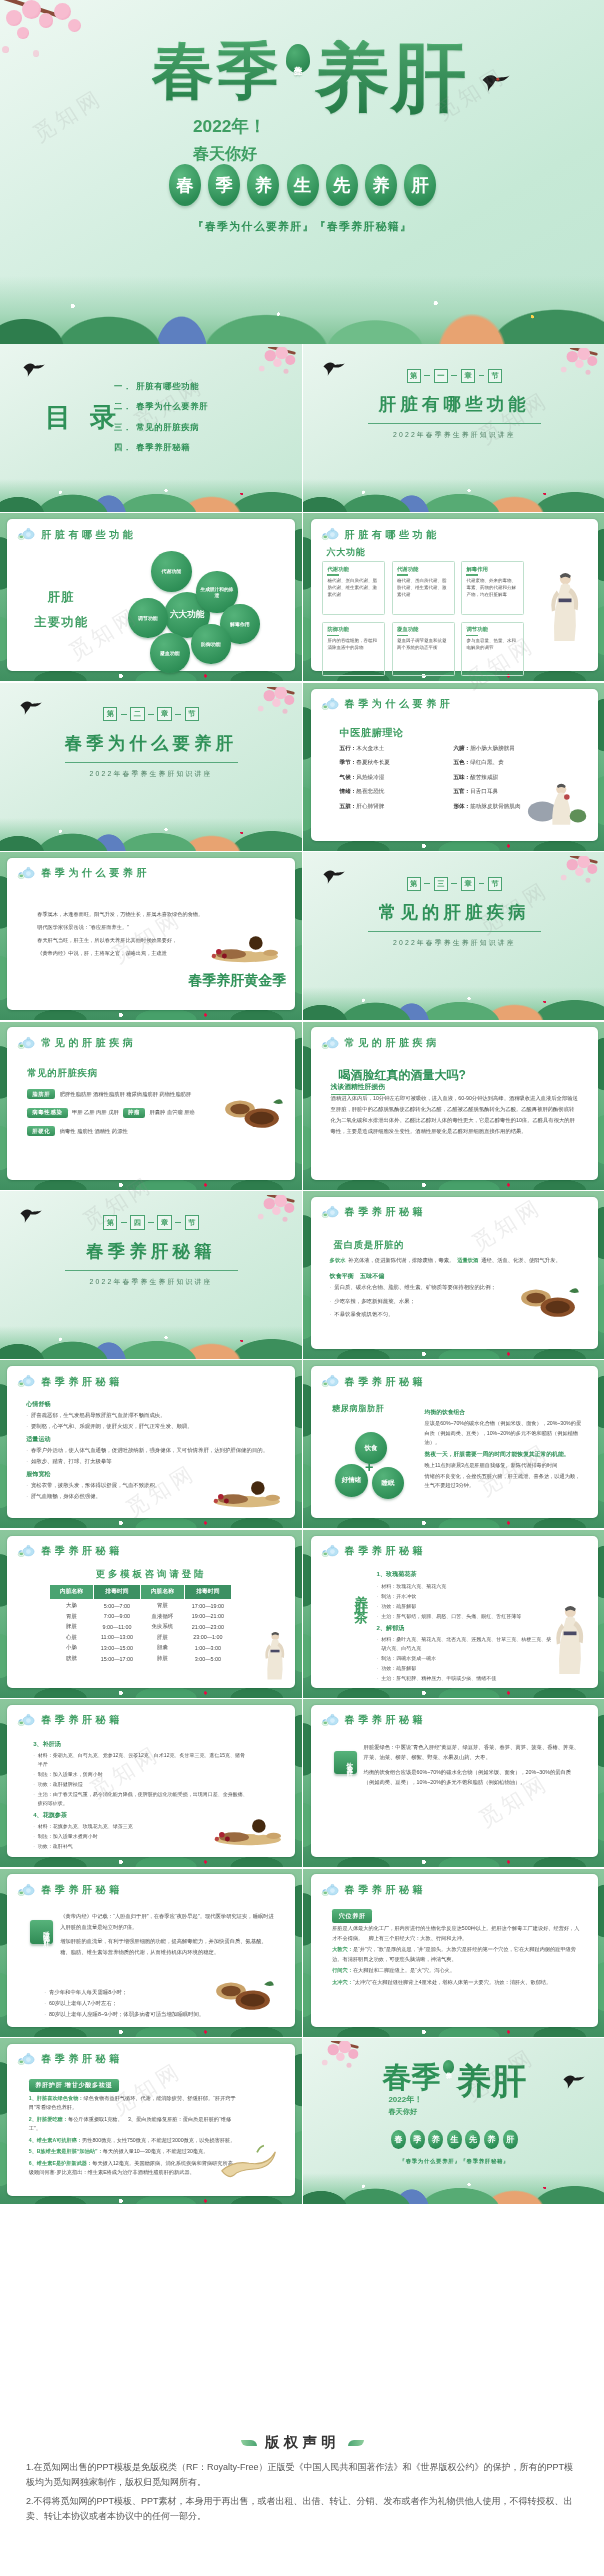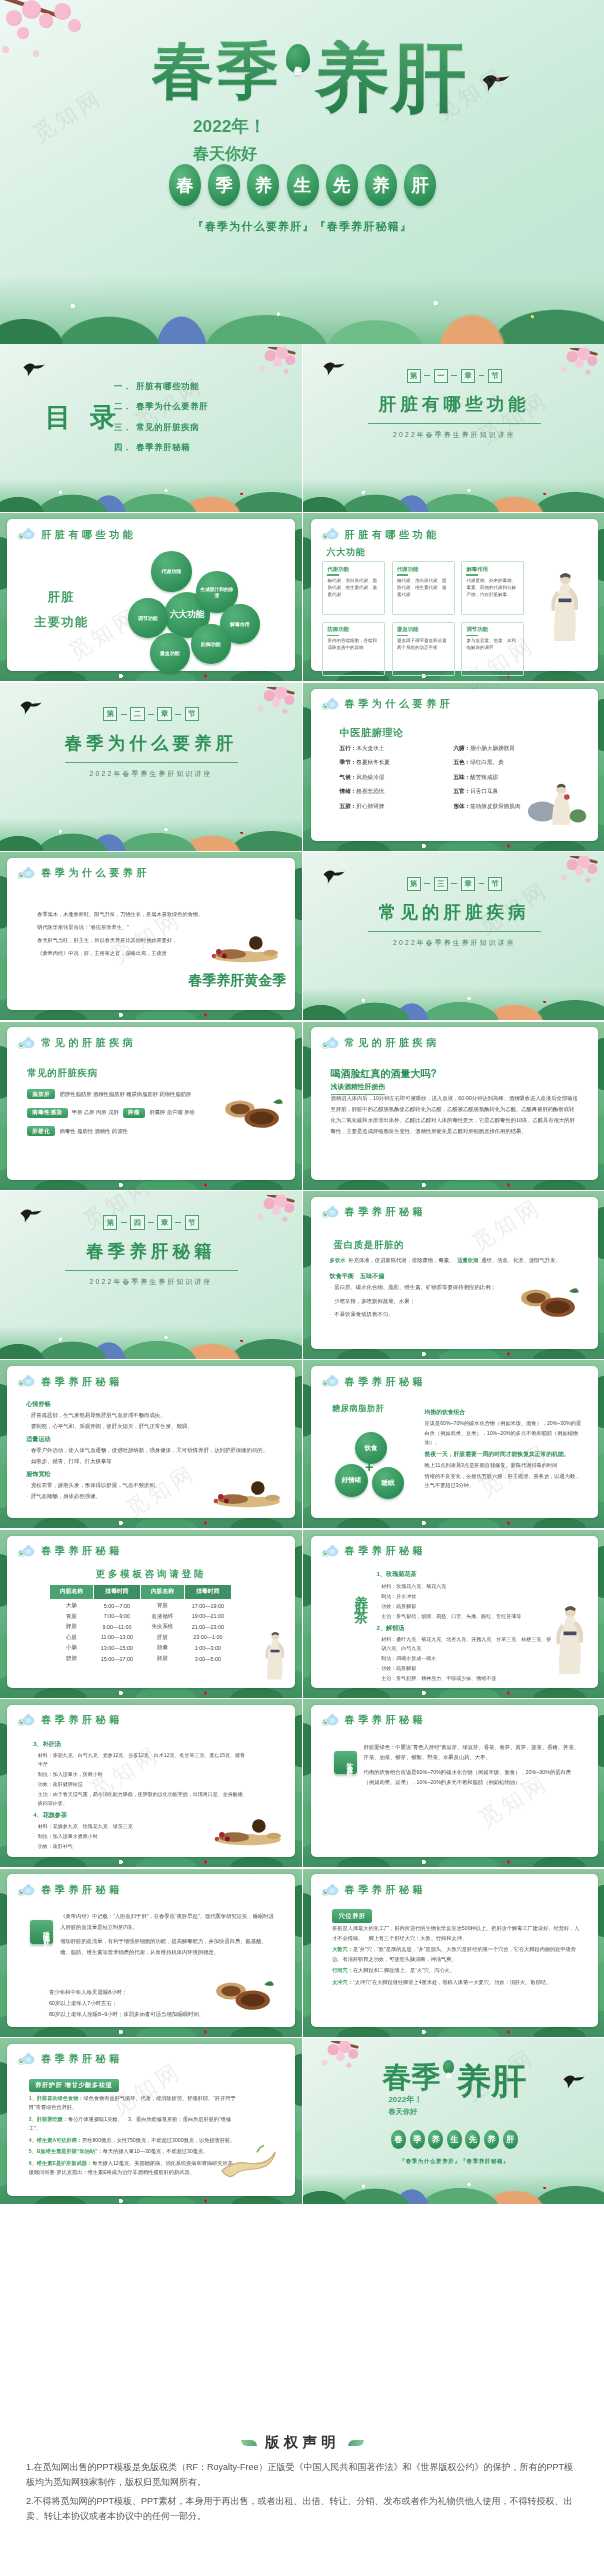--- a/index.html
+++ b/index.html
@@ -526,21 +526,21 @@
             <span><svg width="19" height="14.4" viewBox="0 0 40 30">
                 <path d="M10 16 q-7 1 -5 7 l5 1" fill="none" stroke="#8fc8e8" stroke-width="3"></path>
                 <ellipse cx="24" cy="18" rx="12" ry="9" fill="#b8e2f5" stroke="#8fc8e8"></ellipse>
                 <rect x="21" y="5" width="6" height="5" rx="2" fill="#b8e2f5" stroke="#8fc8e8"></rect>
                 <ellipse cx="9" cy="24" rx="6.5" ry="4.5" fill="#eafaf0" stroke="#9fd3b5"></ellipse>
                 <ellipse cx="9" cy="23" rx="4" ry="2.4" fill="#7cc58a"></ellipse>
                 <ellipse cx="24" cy="18" rx="5" ry="5" fill="#d5eefb"></ellipse>
               </svg></span>
             <span class="s-title">常见的肝脏疾病</span>
           </div>
-          <div style="position: absolute; left: 20px; top: 40px; font-size: 10px; font-weight: bold; color: rgb(47, 145, 88);">喝酒脸红真的酒量大吗?</div>
+          <div style="position: absolute; left: 28px; top: 40px; font-size: 12px; font-weight: bold; color: rgb(47, 145, 88);">喝酒脸红真的酒量大吗?</div>
           <div style="position: absolute; left: 20px; top: 55px; font-size: 6.8px; font-weight: bold; color: rgb(47, 145, 88); border-bottom: 1.4px solid rgb(87, 171, 116); padding-bottom: 1.4px;">浅谈酒精性肝损伤</div>
           <div class="txt" style="position: absolute; left: 20px; top: 66px; width: 248px; line-height: 2.05; font-size: 5.3px;">酒精进入体内后，10分钟左右即可被吸收，进入血液，60-90分钟达到高峰。酒精吸收进入血液后全部输送至肝脏，肝脏中的乙醇脱氢酶使乙醇转化为乙醛，乙醛被乙醛脱氢酶转化为乙酸。乙酸再被肝药酶彻底转化为二氧化碳和水排泄出体外。乙醛比乙醇对人体的毒性更大，它是乙醇毒性的10倍。乙醛具有很大的肝毒性，主要是造成肝细胞发生变性。酒精性肝硬化是乙醛对肝细胞直接作用的结果。</div>
         </div>
       </div>
       <div class="slide full">
         <span style="left: 19px; top: 16px; position: absolute;"><svg width="24.5" height="17.3" viewBox="0 0 32 24">
             <path d="M1 9 C7 1 15 3 17 7 C21 5 28 7 31 4 C26 11 19 11 15 10 C13 15 9 17 7 22 C8 15 6 13 1 9" fill="#1c1c1c"></path>
           </svg></span>
         <span style="right: 7.2px; top: 4.3px; position: absolute;"><svg width="50" height="33" viewBox="0 0 70 46">
             <rect x="30" y="2" width="40" height="4" rx="2" fill="#8a4b3a" transform="rotate(14 50 4)"></rect>

